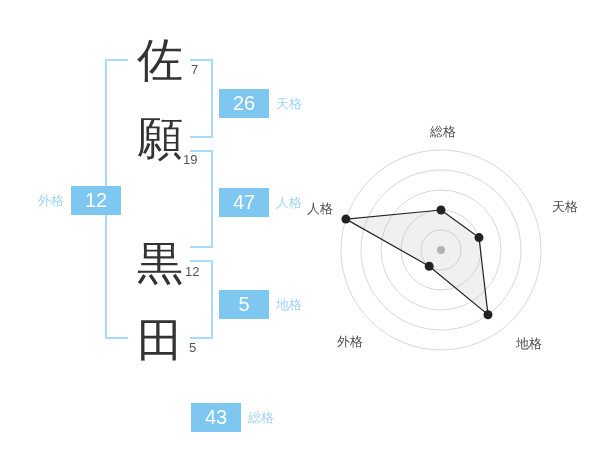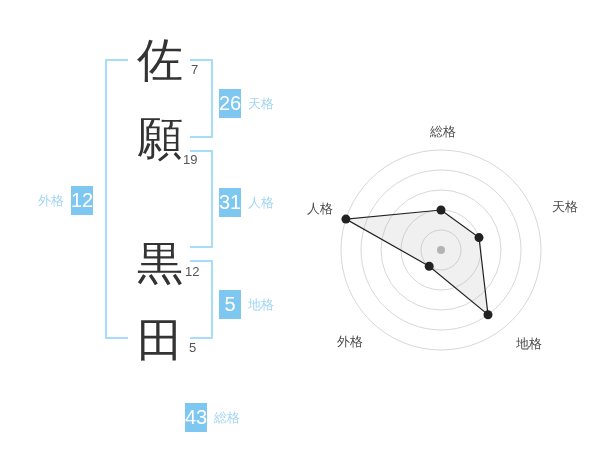--- a/index.html
+++ b/index.html
@@ -7,21 +7,21 @@
     position:relative;width:600px;height:470px;background:#ffffff;overflow:hidden;
     font-family:"Liberation Sans","DejaVu Sans",sans-serif;
   }
   .abs{position:absolute;}
   .kanji{
     font-size:46px;line-height:1;color:#333;width:46px;text-align:center;
     font-family:"DejaVu Sans","Liberation Sans",sans-serif;
   }
   .strokes{font-size:13px;color:#555;}
   .badge{
-    width:22px;height:29px;background:#7ec7f0;color:#fff;
+    width:50px;height:29px;background:#7ec7f0;color:#fff;
     font-size:20px;display:flex;align-items:center;justify-content:center;
   }
   .blue-label{font-size:13px;color:#a2d5f4;}
   .bracket{border:0 solid #a9dcf8;}
   .bracket.left{border-left-width:2px;border-top-width:2px;border-bottom-width:2px;width:21px;height:276px;}
   .bracket.right{border-right-width:2px;border-top-width:2px;border-bottom-width:2px;width:21px;}
   .fortune-row{display:flex;align-items:center;gap:7px;}
   svg text{font-family:"Liberation Sans","DejaVu Sans",sans-serif;}
 </style>
 </head>
@@ -50,30 +50,30 @@
     <span class="blue-label">外格</span>
     <span class="badge">12</span>
   </div>
 
   <div class="abs fortune-row" style="left:219px;top:89px;">
     <span class="badge">26</span>
     <span class="blue-label">天格</span>
   </div>
 
   <div class="abs fortune-row" style="left:219px;top:188px;">
-    <span class="badge">31</span>
+    <span class="badge">47</span>
     <span class="blue-label">人格</span>
   </div>
 
   <div class="abs fortune-row" style="left:219px;top:290px;">
     <span class="badge">5</span>
     <span class="blue-label">地格</span>
   </div>
 
-  <div class="abs fortune-row" style="left:141px;top:403px;padding-left:44px;">
+  <div class="abs fortune-row" style="left:147px;top:403px;padding-left:44px;">
     <span class="badge">43</span>
     <span class="blue-label">総格</span>
   </div>
 
   <svg id="radar" class="abs" style="left:285px;top:100px;" width="312" height="270" viewBox="0 0 312 270">
       <circle cx="156" cy="150" r="20" fill="none" stroke="#d8d8d8" stroke-width="1"></circle>
       <circle cx="156" cy="150" r="40" fill="none" stroke="#d8d8d8" stroke-width="1"></circle>
       <circle cx="156" cy="150" r="60" fill="none" stroke="#d8d8d8" stroke-width="1"></circle>
       <circle cx="156" cy="150" r="80" fill="none" stroke="#d8d8d8" stroke-width="1"></circle>
       <circle cx="156" cy="150" r="100" fill="none" stroke="#d8d8d8" stroke-width="1"></circle>

